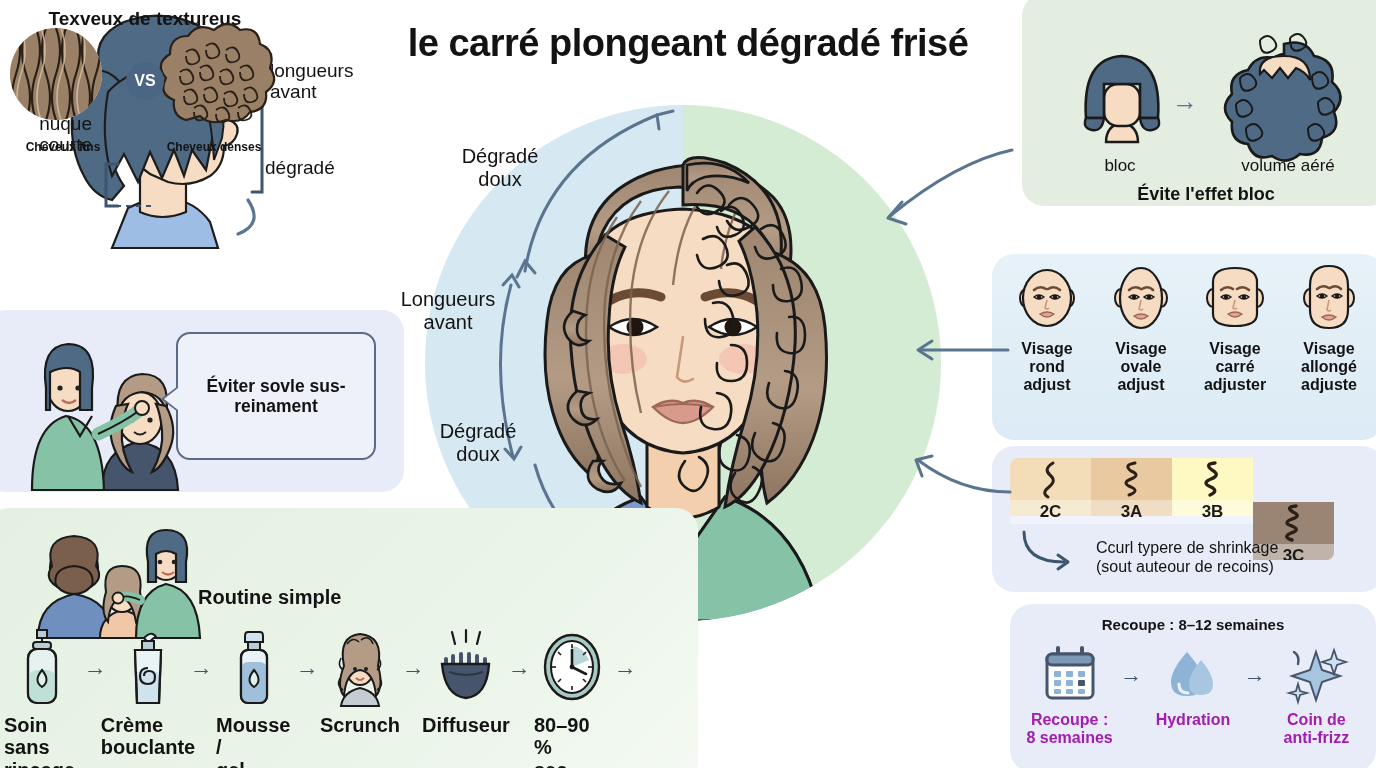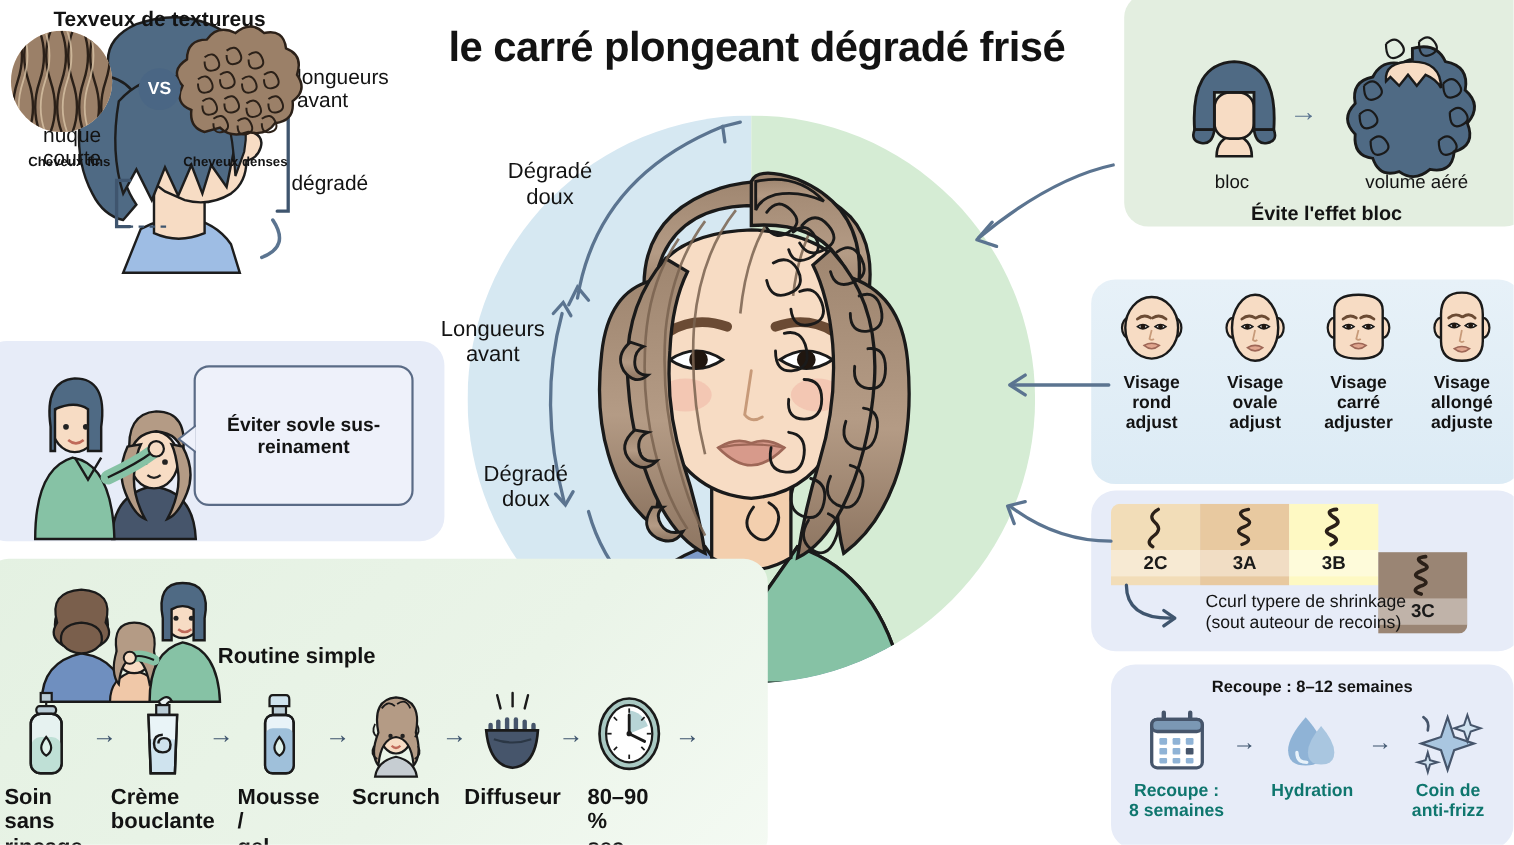--- a/index.html
+++ b/index.html
@@ -85,34 +85,34 @@
   #faces { left: 992px; top: 254px; width: 392px; height: 186px;
            background: linear-gradient(180deg,#e7f1f8 0%, #dcebf5 100%); }
   .facerow { position:absolute; left:8px; top:8px; width:376px; display:flex; justify-content:space-around; }
   .faceitem { width: 88px; display:flex; flex-direction:column; align-items:center; }
   .faceitem .fcap { margin-top:6px; font-size:16px; font-weight:bold; color:#131313;
                     text-align:center; line-height:1.12; }
 
   
   #curls { left: 992px; top: 446px; width: 392px; height: 146px; background:#e7ecf8; }
   .swatches { position:absolute; left:18px; top:12px; display:flex; border-radius:8px; overflow:hidden; }
-  .sw { width: 81px; height: 74px; position:relative;text-align:right; }
+  .sw { width: 81px; height: 58px; position:relative;text-align:right; }
   .sw .swtop { height: 42px; display:flex; align-items:center; justify-content:center; }
   .sw .swlbl { height: 24px; display:flex; align-items:center; justify-content:center;
                font-size:17px; font-weight:bold; color:#1a1a1a; background: rgba(255,255,255,0.38); }
   #curls .ccap { position:absolute; left:104px; top:92px; font-size:16px; color:#131313; line-height:1.2; }
 
   
   #maint { left: 1010px; top: 604px; width: 366px; height: 168px; background:#e7ecf8; }
   #maint .mtitle { position:absolute; left:0; top:12px; width:366px; text-align:center;
                    font-size:15px; font-weight:bold; color:#131313; }
   .mrow { position:absolute; left:14px; top:40px; width:338px; display:flex; align-items:flex-start; }
   .mitem { width: 96px; display:flex; flex-direction:column; align-items:center; }
   .mitem .ico { height:62px; display:flex; align-items:center; justify-content:center; }
-  .mitem .cap { margin-top:5px; font-size:16px; font-weight:bold; color:#0f766e; text-align:center; line-height:1.14; }
+  .mitem .cap { margin-top:5px; font-size:16px; font-weight:bold; color:#a21caf; text-align:center; line-height:1.14; }
   .marw { width:34px; height:62px; display:flex; align-items:center; justify-content:center;
           font-size:22px; color:#3f556e; }
 
   svg { display:block; overflow:visible; }
 </style>
 </head>
 <body>
 
 <div id="root">
 

